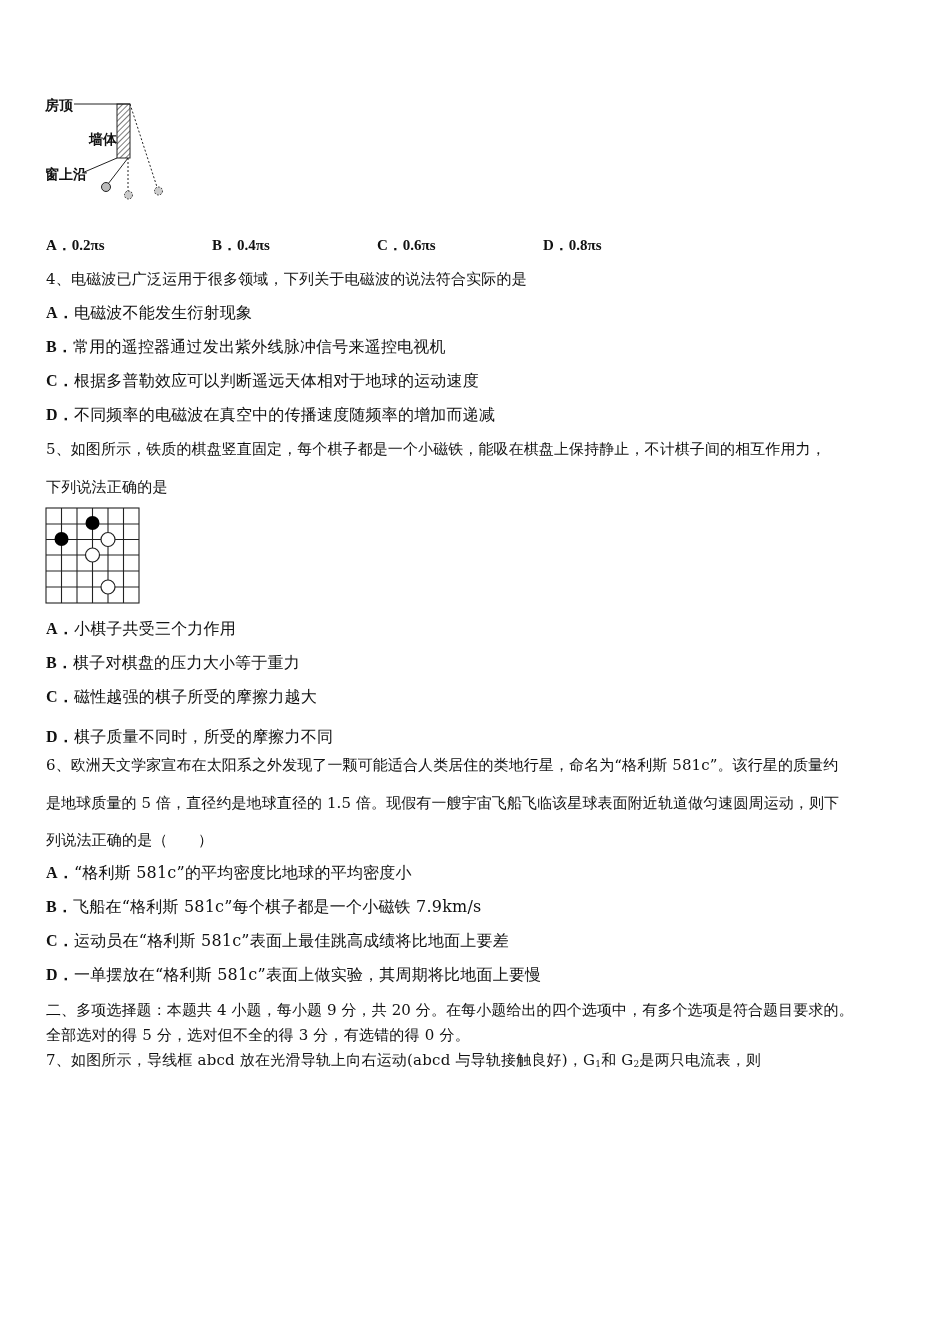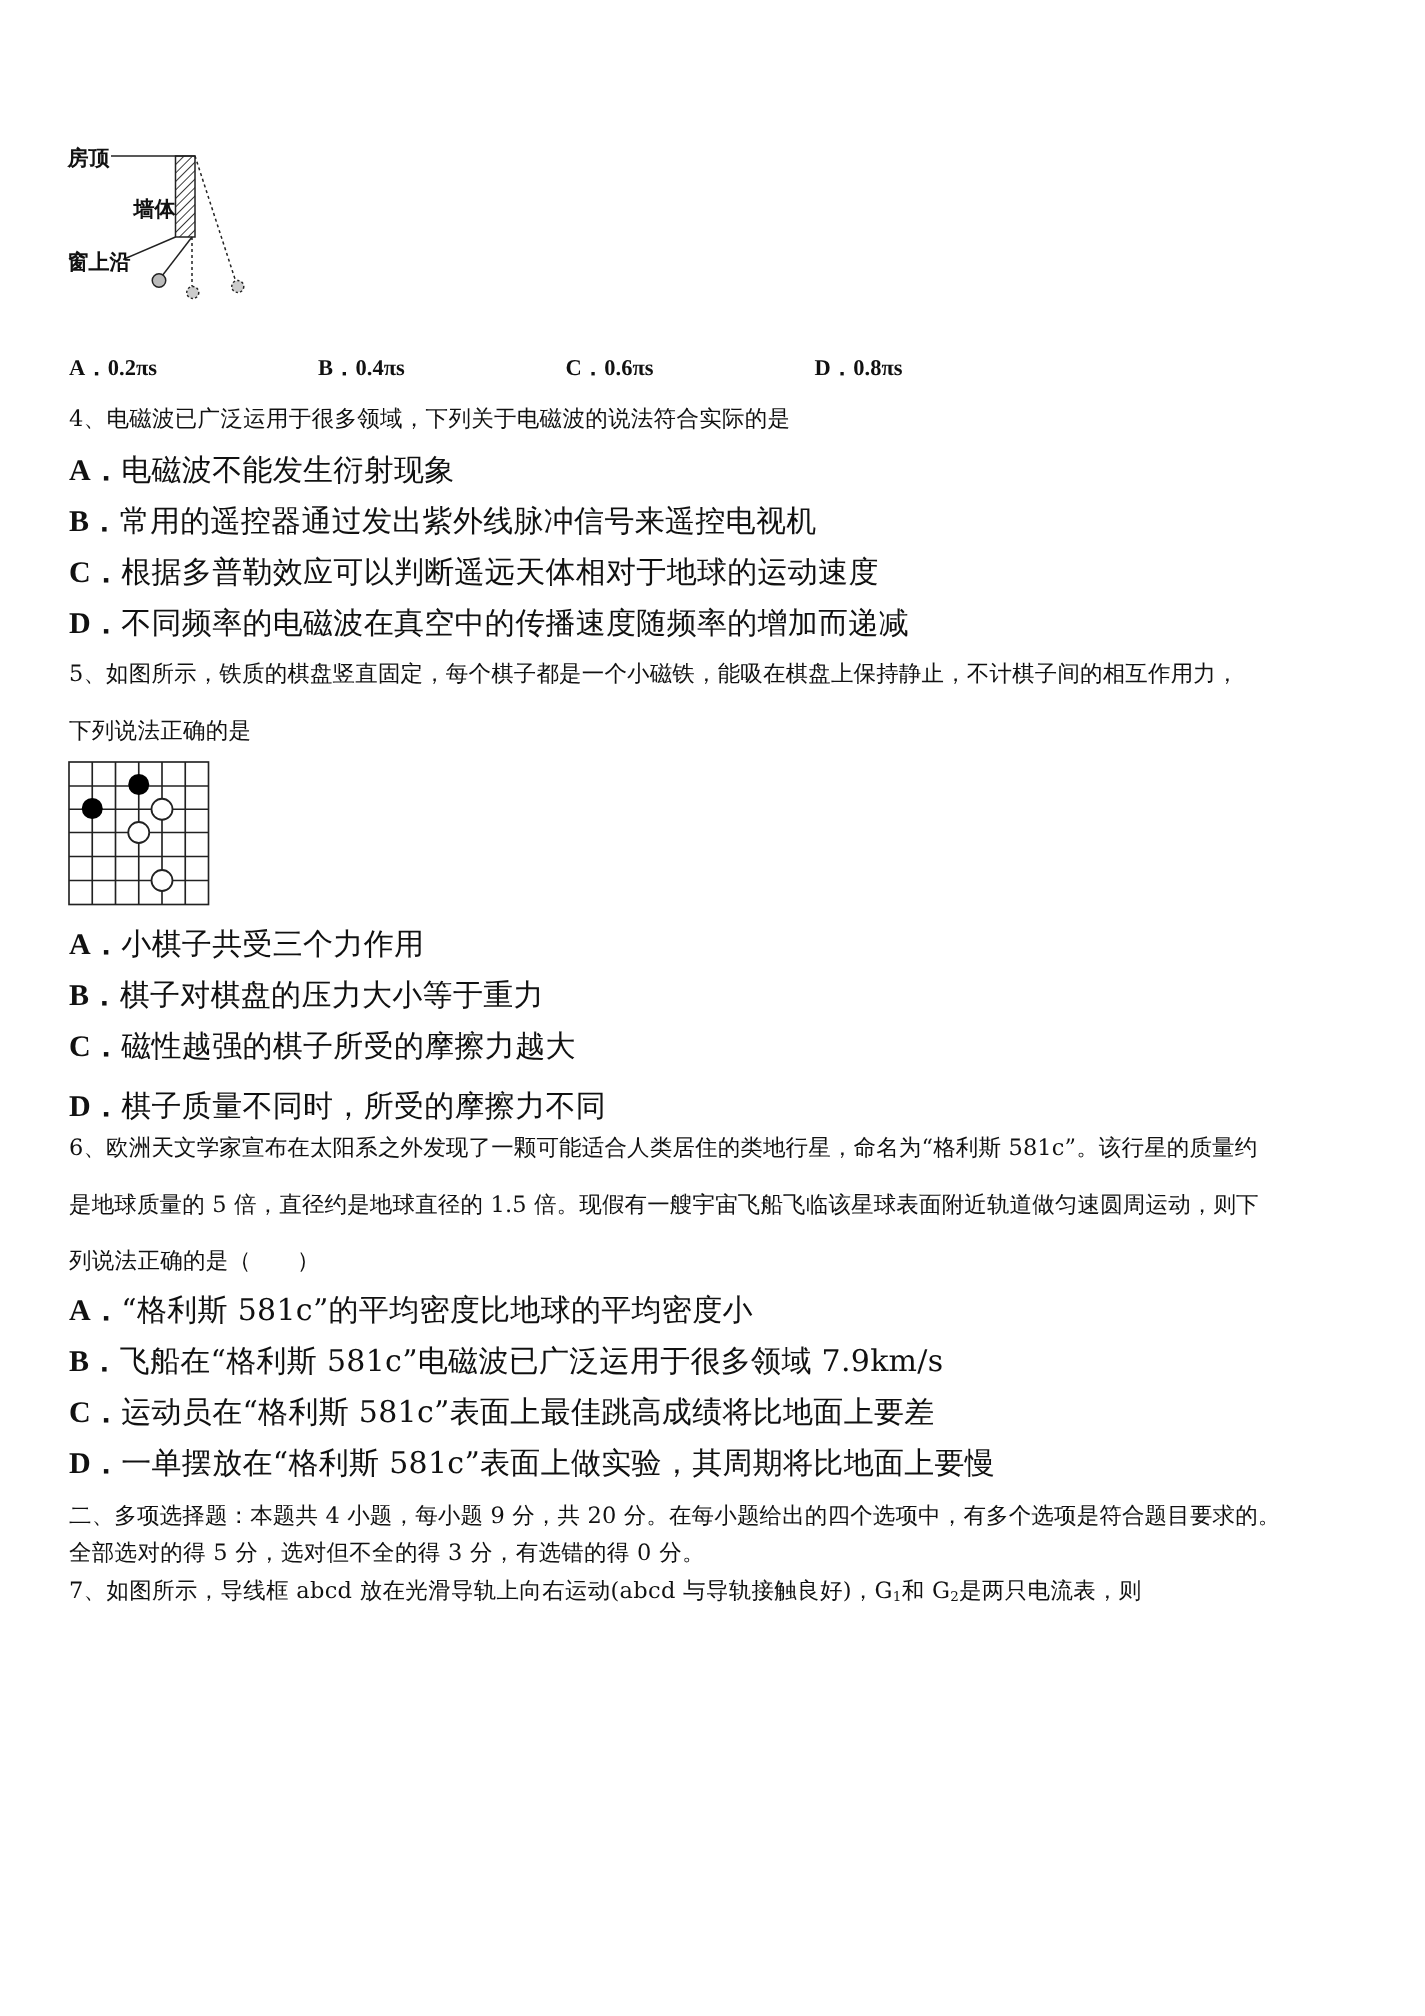--- a/index.html
+++ b/index.html
@@ -1,19 +1,19 @@
 <!DOCTYPE html>
 <html><head>
   <meta charset="utf-8">
   <style>
     html, body { margin: 0; padding: 0; background: #ffffff; }
     body { width: 950px; height: 1344px; position: relative; overflow: hidden;
            font-family: "DejaVu Serif", "Liberation Serif", serif; color: #111; }
     .abs { position: absolute; }
-    .line { position: absolute; left: 46px; font-size: 20px; line-height: 18px; white-space: nowrap; letter-spacing: 0.2px; }
+    .line { position: absolute; left: 46px; font-size: 16px; line-height: 18px; white-space: nowrap; letter-spacing: 0.2px; }
     .opt-label { font-weight: bold; font-family: "Liberation Serif", serif; }
     .q { font-size: 15px; }
     .fig-label { font-size: 14px; font-weight: bold; position: absolute; white-space: nowrap; }
     .choice-row span.c { position: absolute; font-size: 15px; font-weight: bold; font-family: "Liberation Serif", serif; white-space: nowrap; }
     sub { font-size: 9px; vertical-align: -2px; }
   </style>
 </head>
 <body>
 
 <div class="abs" style="left:40px; top:92px; width:140px; height:115px;">
@@ -86,21 +86,21 @@
 <div class="line" style="top:620px;"><span class="opt-label">A．</span><span>小棋子共受三个力作用</span></div>
 <div class="line" style="top:654px;"><span class="opt-label">B．</span><span>棋子对棋盘的压力大小等于重力</span></div>
 <div class="line" style="top:688px;"><span class="opt-label">C．</span><span>磁性越强的棋子所受的摩擦力越大</span></div>
 <div class="line" style="top:728px;"><span class="opt-label">D．</span><span>棋子质量不同时，所受的摩擦力不同</span></div>
 
 <div class="line q" style="top:756px; letter-spacing:0.1px;">6、欧洲天文学家宣布在太阳系之外发现了一颗可能适合人类居住的类地行星，命名为“格利斯 581c”。该行星的质量约</div>
 <div class="line q" style="top:794px; letter-spacing:0.1px;">是地球质量的 5 倍，直径约是地球直径的 1.5 倍。现假有一艘宇宙飞船飞临该星球表面附近轨道做匀速圆周运动，则下</div>
 <div class="line q" style="top:831px;">列说法正确的是（　　）</div>
 
 <div class="line" style="top:864px;"><span class="opt-label">A．</span><span>“格利斯 581c”的平均密度比地球的平均密度小</span></div>
-<div class="line" style="top:898px;"><span class="opt-label">B．</span><span>飞船在“格利斯 581c”电磁波已广泛运用于很多领域 7.9km/s</span></div>
+<div class="line" style="top:898px;"><span class="opt-label">B．</span><span>飞船在“格利斯 581c”每个棋子都是一个小磁铁 7.9km/s</span></div>
 <div class="line" style="top:932px;"><span class="opt-label">C．</span><span>运动员在“格利斯 581c”表面上最佳跳高成绩将比地面上要差</span></div>
 <div class="line" style="top:966px;"><span class="opt-label">D．</span><span>一单摆放在“格利斯 581c”表面上做实验，其周期将比地面上要慢</span></div>
 
 <div class="line q" style="top:1001px; letter-spacing:0.1px;">二、多项选择题：本题共 4 小题，每小题 9 分，共 20 分。在每小题给出的四个选项中，有多个选项是符合题目要求的。</div>
 <div class="line q" style="top:1026px;">全部选对的得 5 分，选对但不全的得 3 分，有选错的得 0 分。</div>
 
 <div class="line q" style="top:1051px;">
   <span>7、如图所示，导线框 abcd 放在光滑导轨上向右运动(abcd 与导轨接触良好)，G</span><sub>1</sub><span>和 G</span><sub>2</sub><span>是两只电流表，则</span>
 </div>
 

